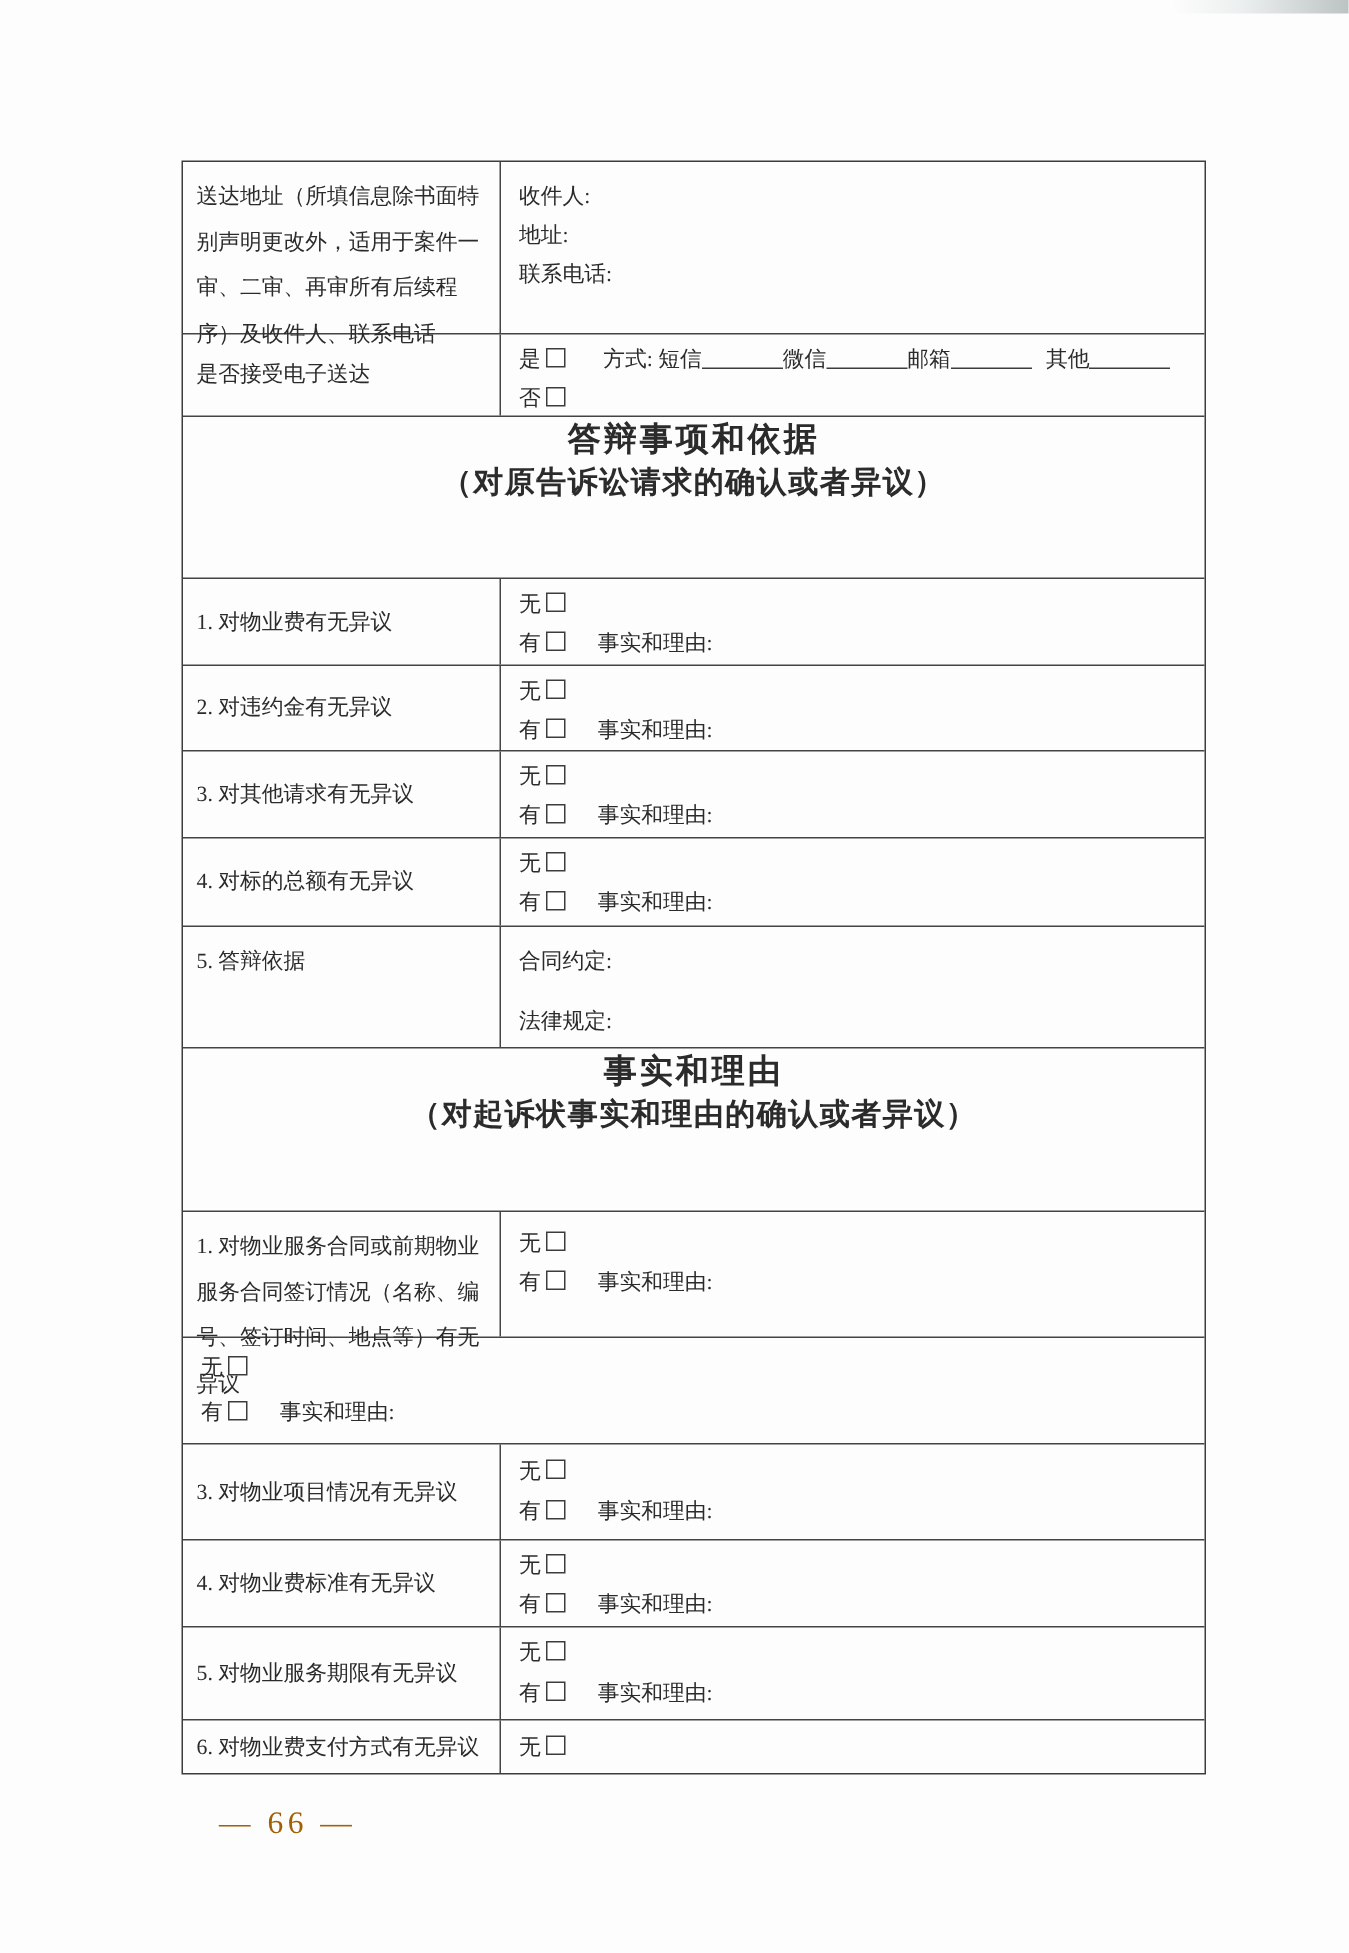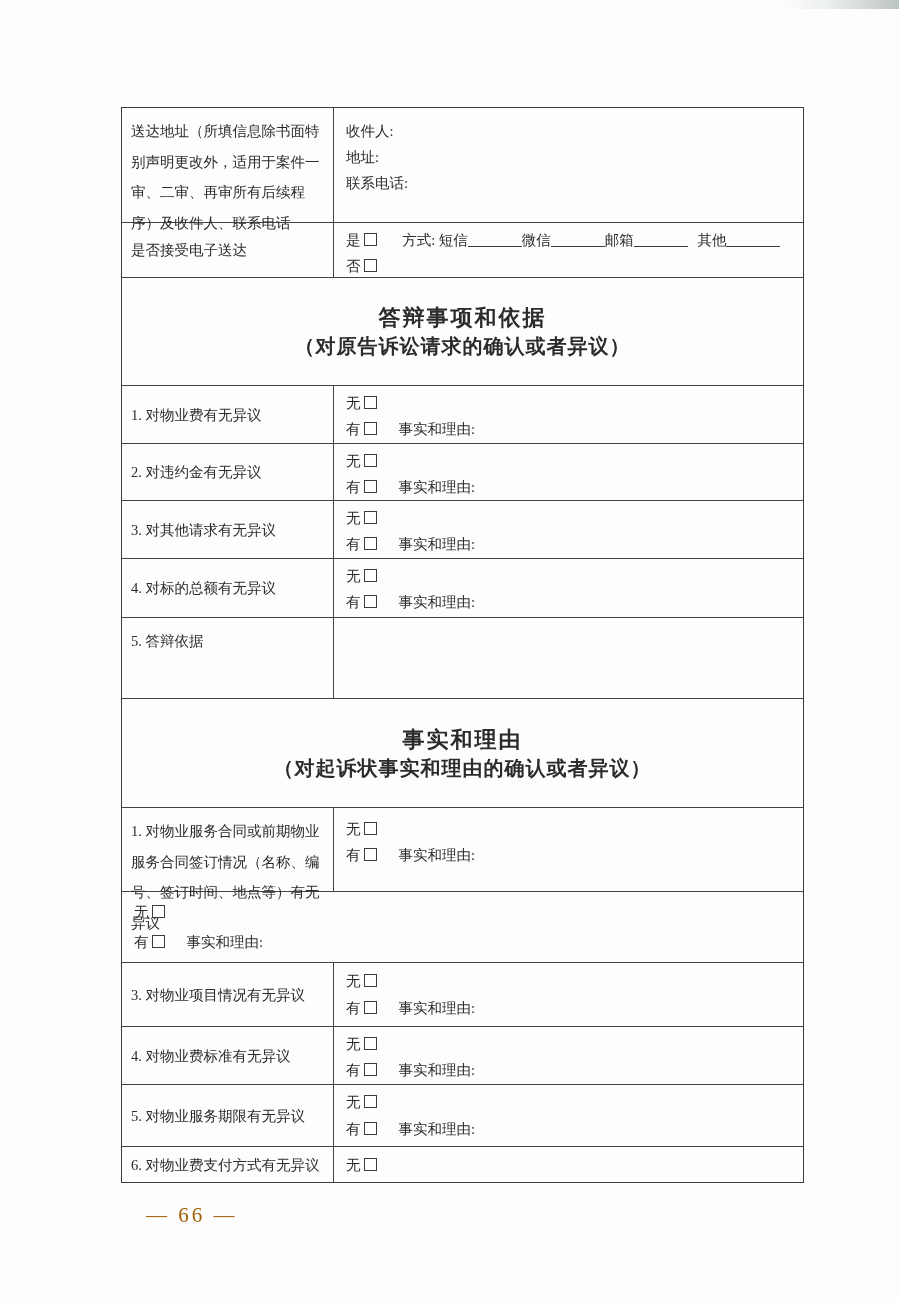--- a/index.html
+++ b/index.html
@@ -44,21 +44,21 @@
     display:inline-block;width:54px;height:12px;
     border-bottom:1px solid #3c3c3c;vertical-align:-2px;
   }
   .blank.sep{margin-right:6px;}
   
   .rA{height:115px}.rB{height:55px}
   .hd1{height:108px}.hd2{height:109px}
   .s1r1{height:58px}.s1r2{height:57px}.s1r3{height:58px}.s1r4{height:59px}.s1r5{height:81px}
   .s2r1{height:84px}.s2r2{height:71px}.s2r3{height:64px}.s2r4{height:58px}.s2r5{height:62px}.s2r6{height:35px}
   .sec-head{
-    flex:1;display:flex;flex-direction:column;justify-content:center;
+    flex:1;display:flex;flex-direction:column;justify-content:flex-start;
     align-items:center;text-align:center;
     font-family:"Liberation Sans","DejaVu Sans",sans-serif;font-weight:bold;
   }
   .sec-title{font-size:22px;letter-spacing:2px;}
   .sec-subtitle{font-size:20px;letter-spacing:1px;}
   .addr-fields{line-height:31px;padding-top:6px;}
   .rowA-label{line-height:30.5px;}
   .footer-pg{
     position:absolute;left:146px;top:1203px;
     font-size:21px;letter-spacing:3px;color:#a16207;
@@ -144,20 +144,24 @@
     <div class="cell-r">
       <div class="r-line"><span>无</span><span class="cb"></span></div>
       <div class="r-line"><span>有</span><span class="cb"></span><span class="fr-gap">事实和理由:</span></div>
     </div>
   </div>
 
   <div class="t-row s1r5">
     <div class="cell-l top">
         <span>5. 答辩依据</span>
       </div>
+    <div class="cell-r top" style="padding-top:10px;">
+      <div class="r-line" style="margin-bottom:14px;">合同约定:</div>
+      <div class="r-line">法律规定:</div>
+    </div>
   </div>
 
   <div class="t-row hd2">
     <div class="sec-head">
       <div class="sec-title">事实和理由</div>
       <div class="sec-subtitle">（对起诉状事实和理由的确认或者异议）</div>
     </div>
   </div>
 
   <div class="t-row s2r1">

